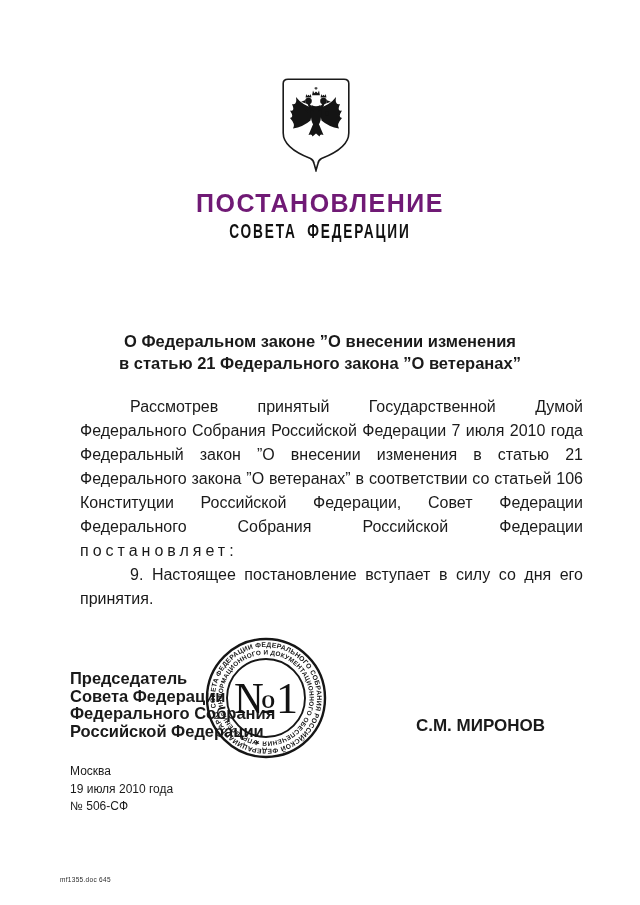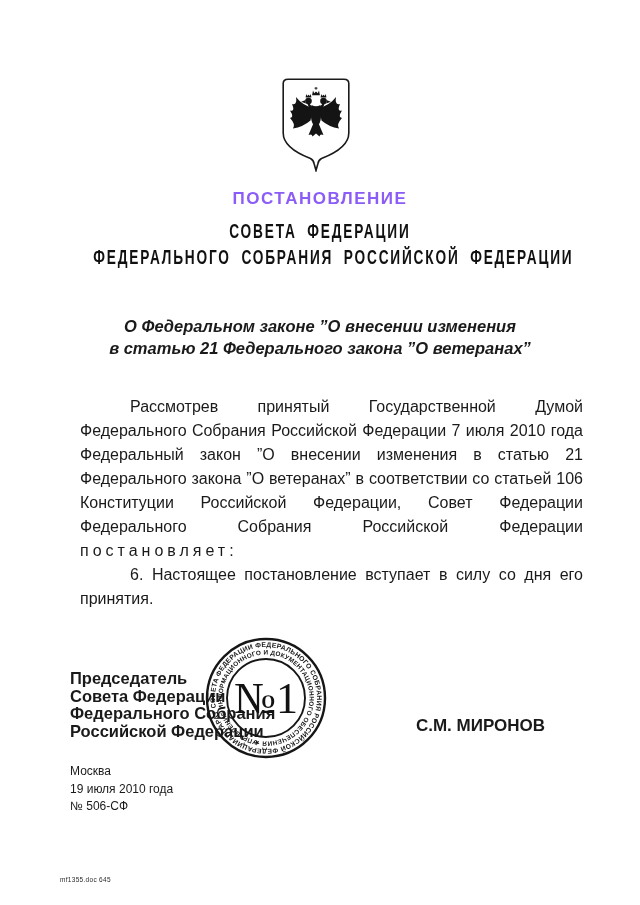--- a/index.html
+++ b/index.html
@@ -10,24 +10,24 @@
     background: #ffffff;
     color: #1a1a1a;
     font-family: "Liberation Sans", sans-serif;
     overflow: hidden;
   }
   .abs { position: absolute; }
   .center-row { left: 0; width: 640px; text-align: center; }
 
   
   .doc-type {
-    font-size: 17px;
+    font-size: 25px;
     font-weight: bold;
     letter-spacing: 1.5px;
-    color: #8b5cf6;
+    color: #701a75;
   }
   .org-line {
     display: inline-block;
     font-size: 19px;
     font-weight: bold;
     letter-spacing: 2.5px;
     word-spacing: 7px;
     transform: scale(0.72, 1.08);
     transform-origin: center;
     white-space: nowrap;
@@ -141,32 +141,29 @@
       </g>
     </svg>
   </div>
 
   <div class="abs center-row" style="top:189px;">
     <span class="doc-type">ПОСТАНОВЛЕНИЕ</span>
   </div>
   <div class="abs center-row" style="top:221px;">
     <span class="org-line">СОВЕТА ФЕДЕРАЦИИ</span>
   </div>
-  <div class="abs center-row" style="top:247px;">
-    <span class="org-line">ФЕДЕРАЛЬНОГО СОБРАНИЯ РОССИЙСКОЙ ФЕДЕРАЦИИ</span>
-  </div>
 
-  <div class="abs center-row doc-title" style="top:315px;font-style:italic;">
+  <div class="abs center-row doc-title" style="top:330px;">
     <div>О Федеральном законе ”О внесении изменения</div>
     <div>в статью 21 Федерального закона ”О ветеранах”</div>
   </div>
 
   <div class="abs body-text">
     <p><span>Рассмотрев принятый Государственной Думой Федерального Собрания Российской Федерации 7 июля 2010 года Федеральный закон ”О внесении изменения в статью 21 Федерального закона ”О ветеранах” в соответствии со статьей 106 Конституции Российской Федерации, Совет Федерации Федерального Собрания Российской Федерации</span> <span class="spaced-word">постановляет:</span></p>
-    <p>6. Настоящее постановление вступает в силу со дня его принятия.</p>
+    <p>9. Настоящее постановление вступает в силу со дня его принятия.</p>
   </div>
 
   <div class="abs sig-position">
     <div>Председатель</div>
     <div>Совета Федерации</div>
     <div>Федерального Собрания</div>
     <div>Российской Федерации</div>
   </div>
 
   <div class="abs sig-name">С.М. МИРОНОВ</div>

